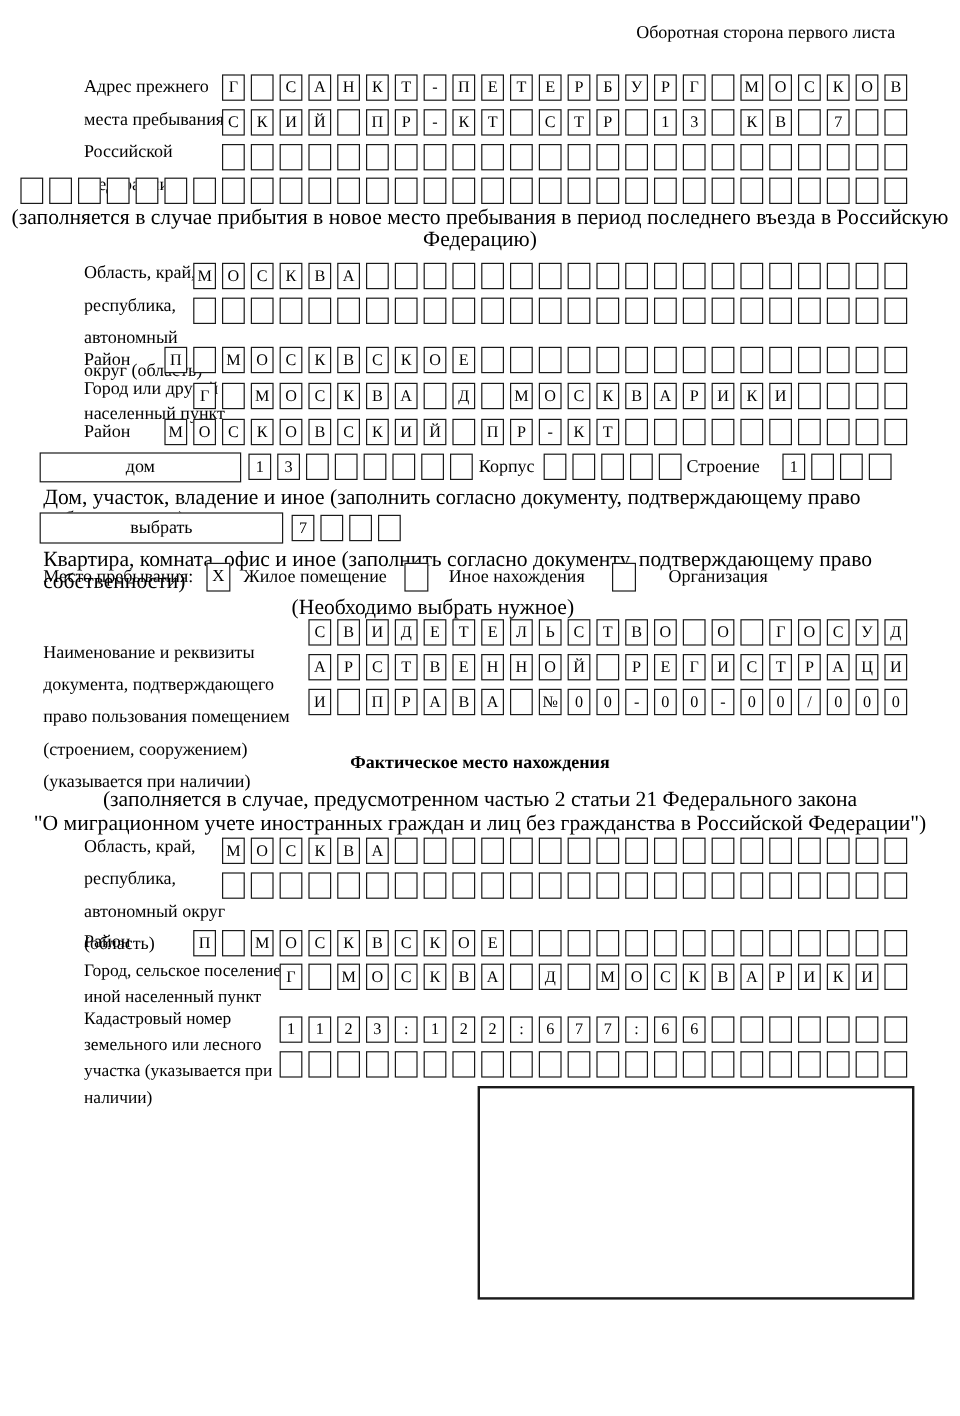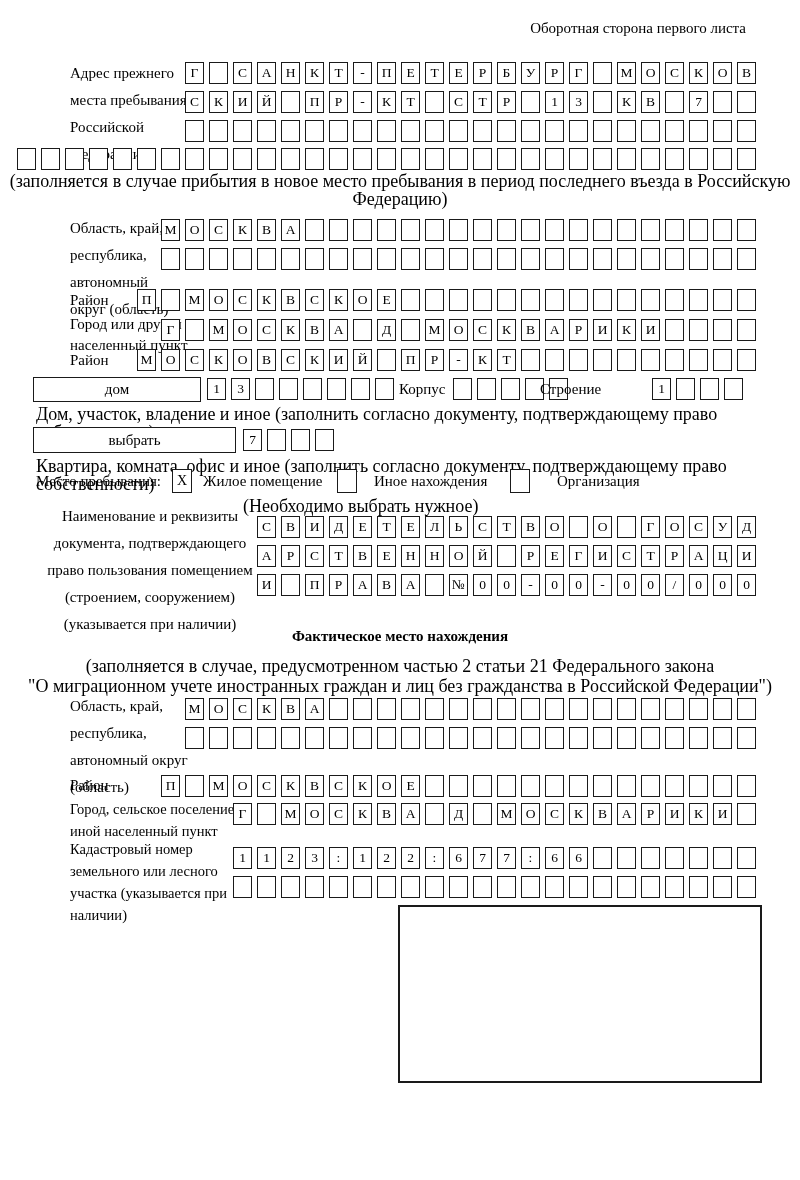--- a/index.html
+++ b/index.html
@@ -300,21 +300,21 @@
       <span class="cell"></span>
     </div>
   <div class="abs lbl" style="left:399px;top:376px;">Корпус</div>
   <div class="abs cells" style="left:453px;top:378px;">
       <span class="cell"></span>
       <span class="cell"></span>
       <span class="cell"></span>
       <span class="cell"></span>
       <span class="cell"></span>
     </div>
-  <div class="abs lbl" style="left:540px;top:376px;">Строение</div>
+  <div class="abs lbl" style="left:572px;top:376px;">Строение</div>
   <div class="abs cells" style="left:652px;top:378px;">
       <span class="cell">1</span>
       <span class="cell"></span>
       <span class="cell"></span>
       <span class="cell"></span>
     </div>
   <div class="abs note" style="left:36px;top:405px;">Дом, участок, владение и иное (заполнить согласно документу, подтверждающему право собственности)</div>
 
   <div class="abs wbox" style="left:33px;top:427px;width:203px;height:26px;">выбрать</div>
   <div class="abs cells" style="left:243px;top:429px;">
@@ -327,21 +327,21 @@
 
   <div class="abs lbl" style="left:36px;top:468px;">Место пребывания:</div>
   <div class="abs checkbox" style="left:172px;top:469px;">X</div>
   <div class="abs lbl" style="left:203px;top:468px;">Жилое помещение</div>
   <div class="abs checkbox" style="left:337px;top:469px;"></div>
   <div class="abs lbl" style="left:374px;top:468px;">Иное нахождения</div>
   <div class="abs checkbox" style="left:510px;top:469px;"></div>
   <div class="abs lbl" style="left:557px;top:468px;">Организация</div>
   <div class="abs note" style="left:243px;top:497px;">(Необходимо выбрать нужное)</div>
 
-  <div class="abs lbl" style="left:36px;top:503px;width:228px;text-align:center;">Наименование и реквизиты документа, подтверждающего право пользования помещением (строением, сооружением) (указывается при наличии)</div>
+  <div class="abs lbl" style="left:36px;top:531px;width:228px;">Наименование и реквизиты документа, подтверждающего право пользования помещением (строением, сооружением) (указывается при наличии)</div>
   <div class="abs cells" style="left:257px;top:516px;">
       <span class="cell">С</span>
       <span class="cell">В</span>
       <span class="cell">И</span>
       <span class="cell">Д</span>
       <span class="cell">Е</span>
       <span class="cell">Т</span>
       <span class="cell">Е</span>
       <span class="cell">Л</span>
       <span class="cell">Ь</span>

